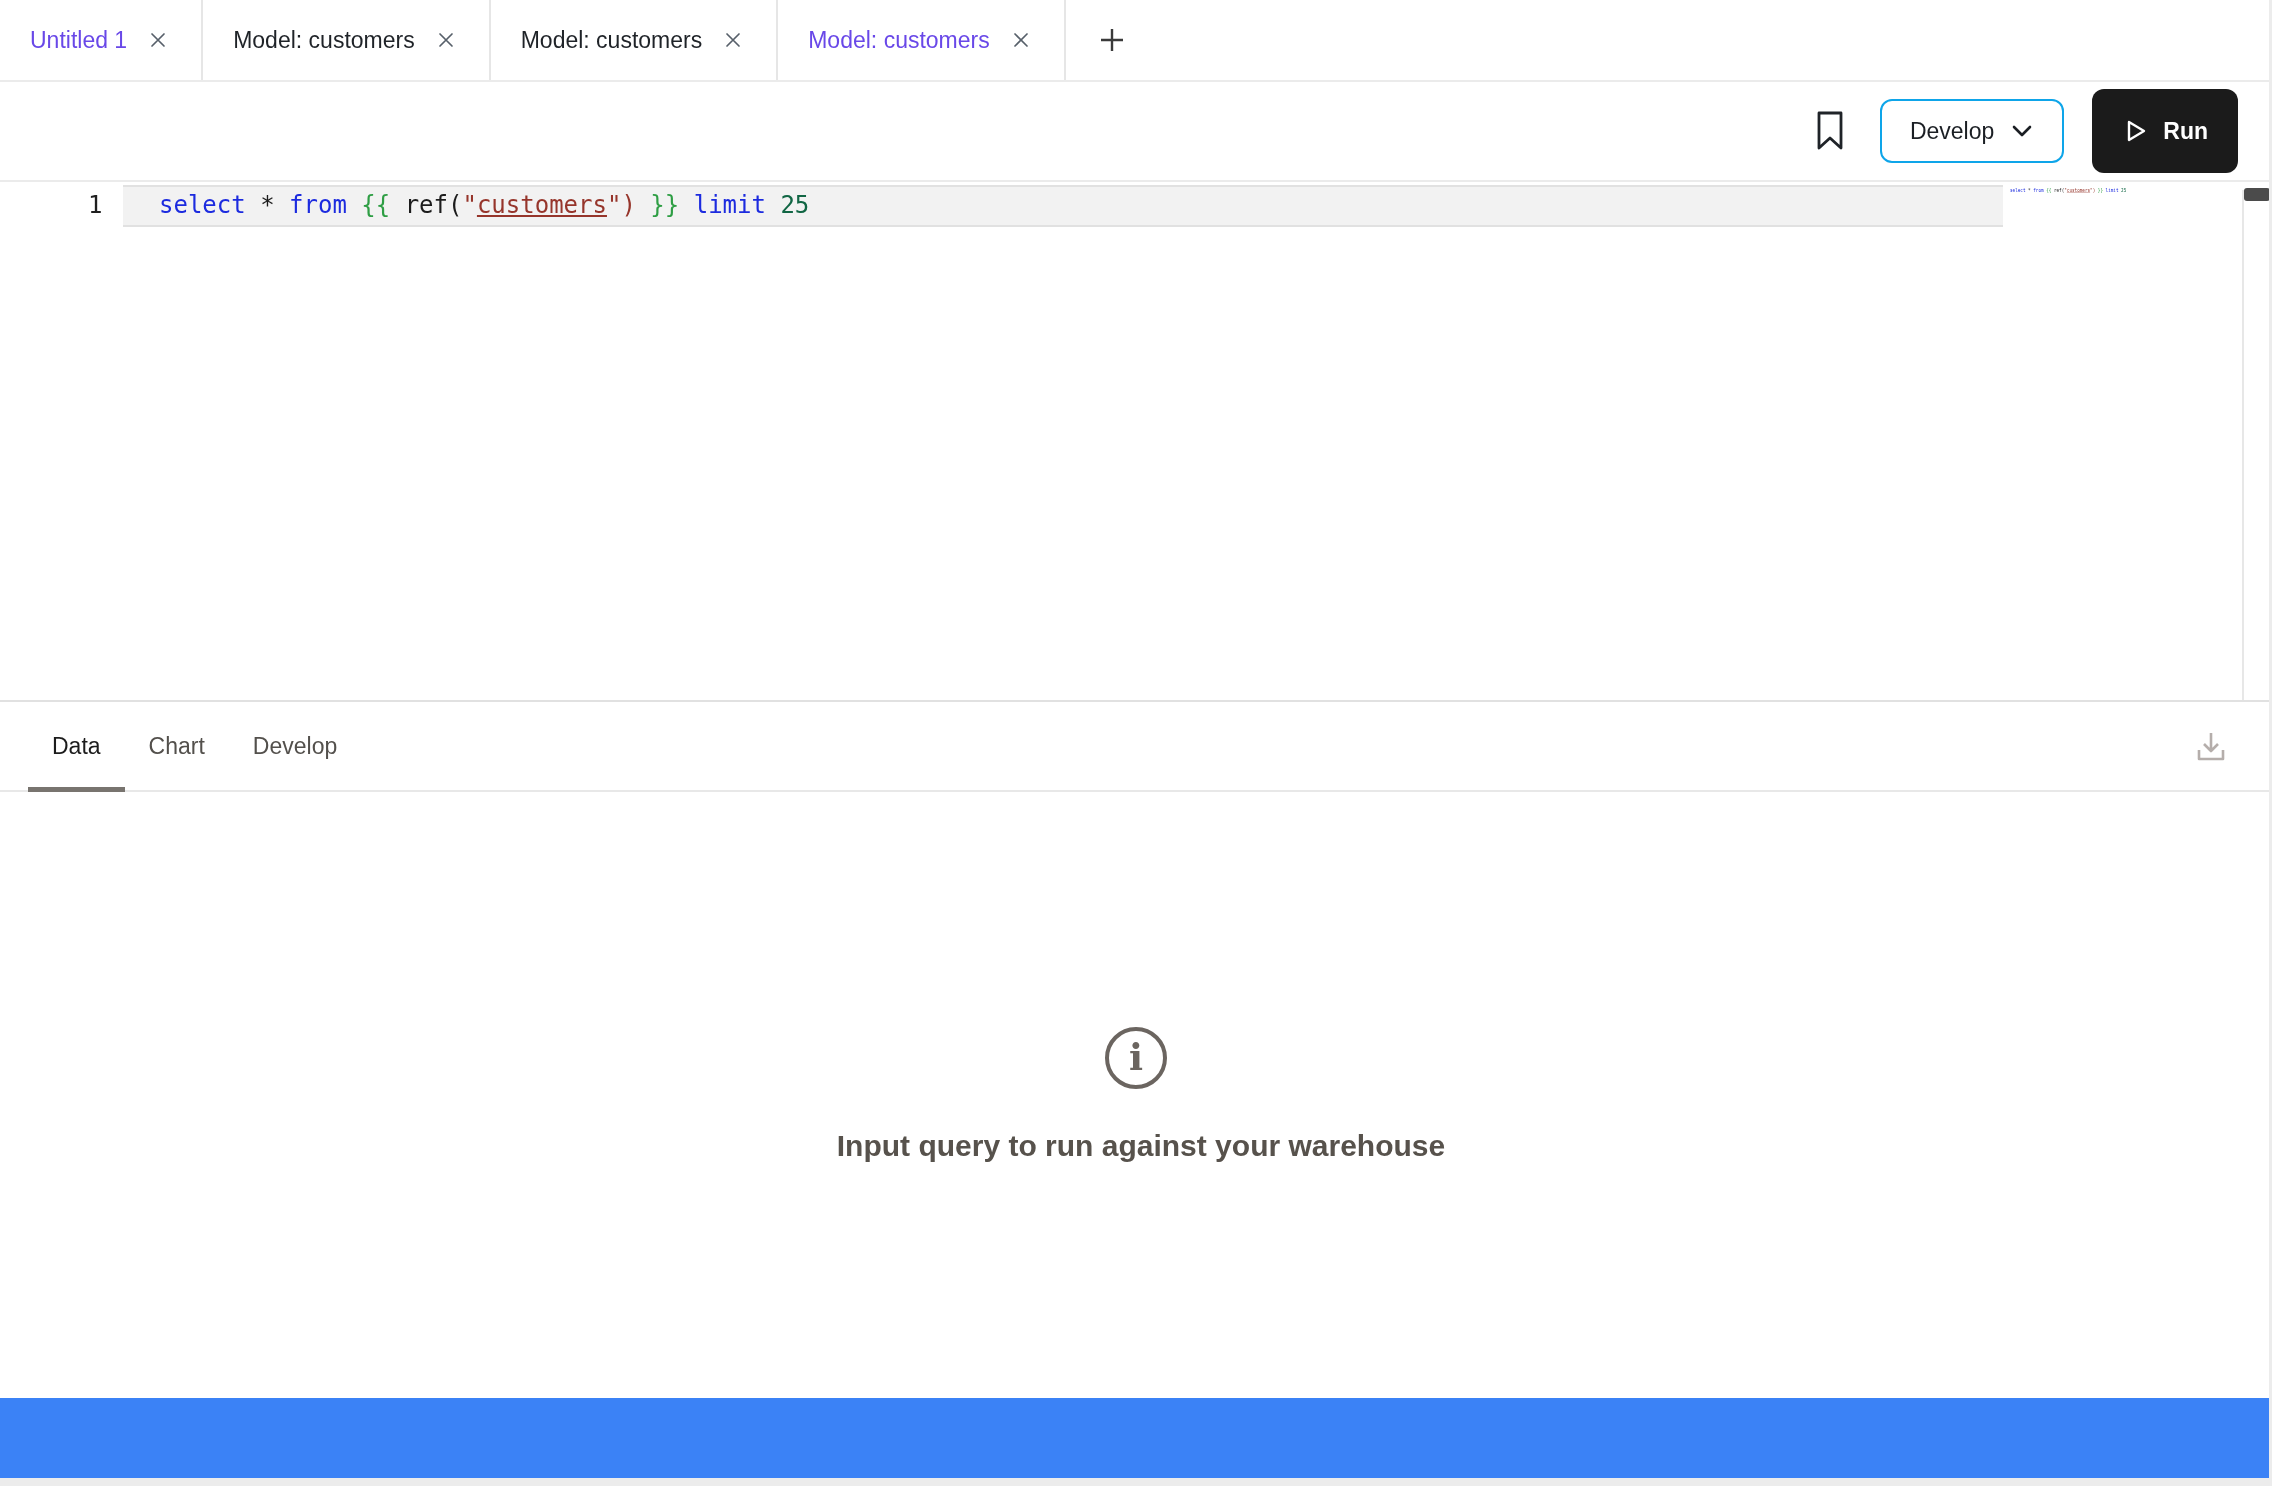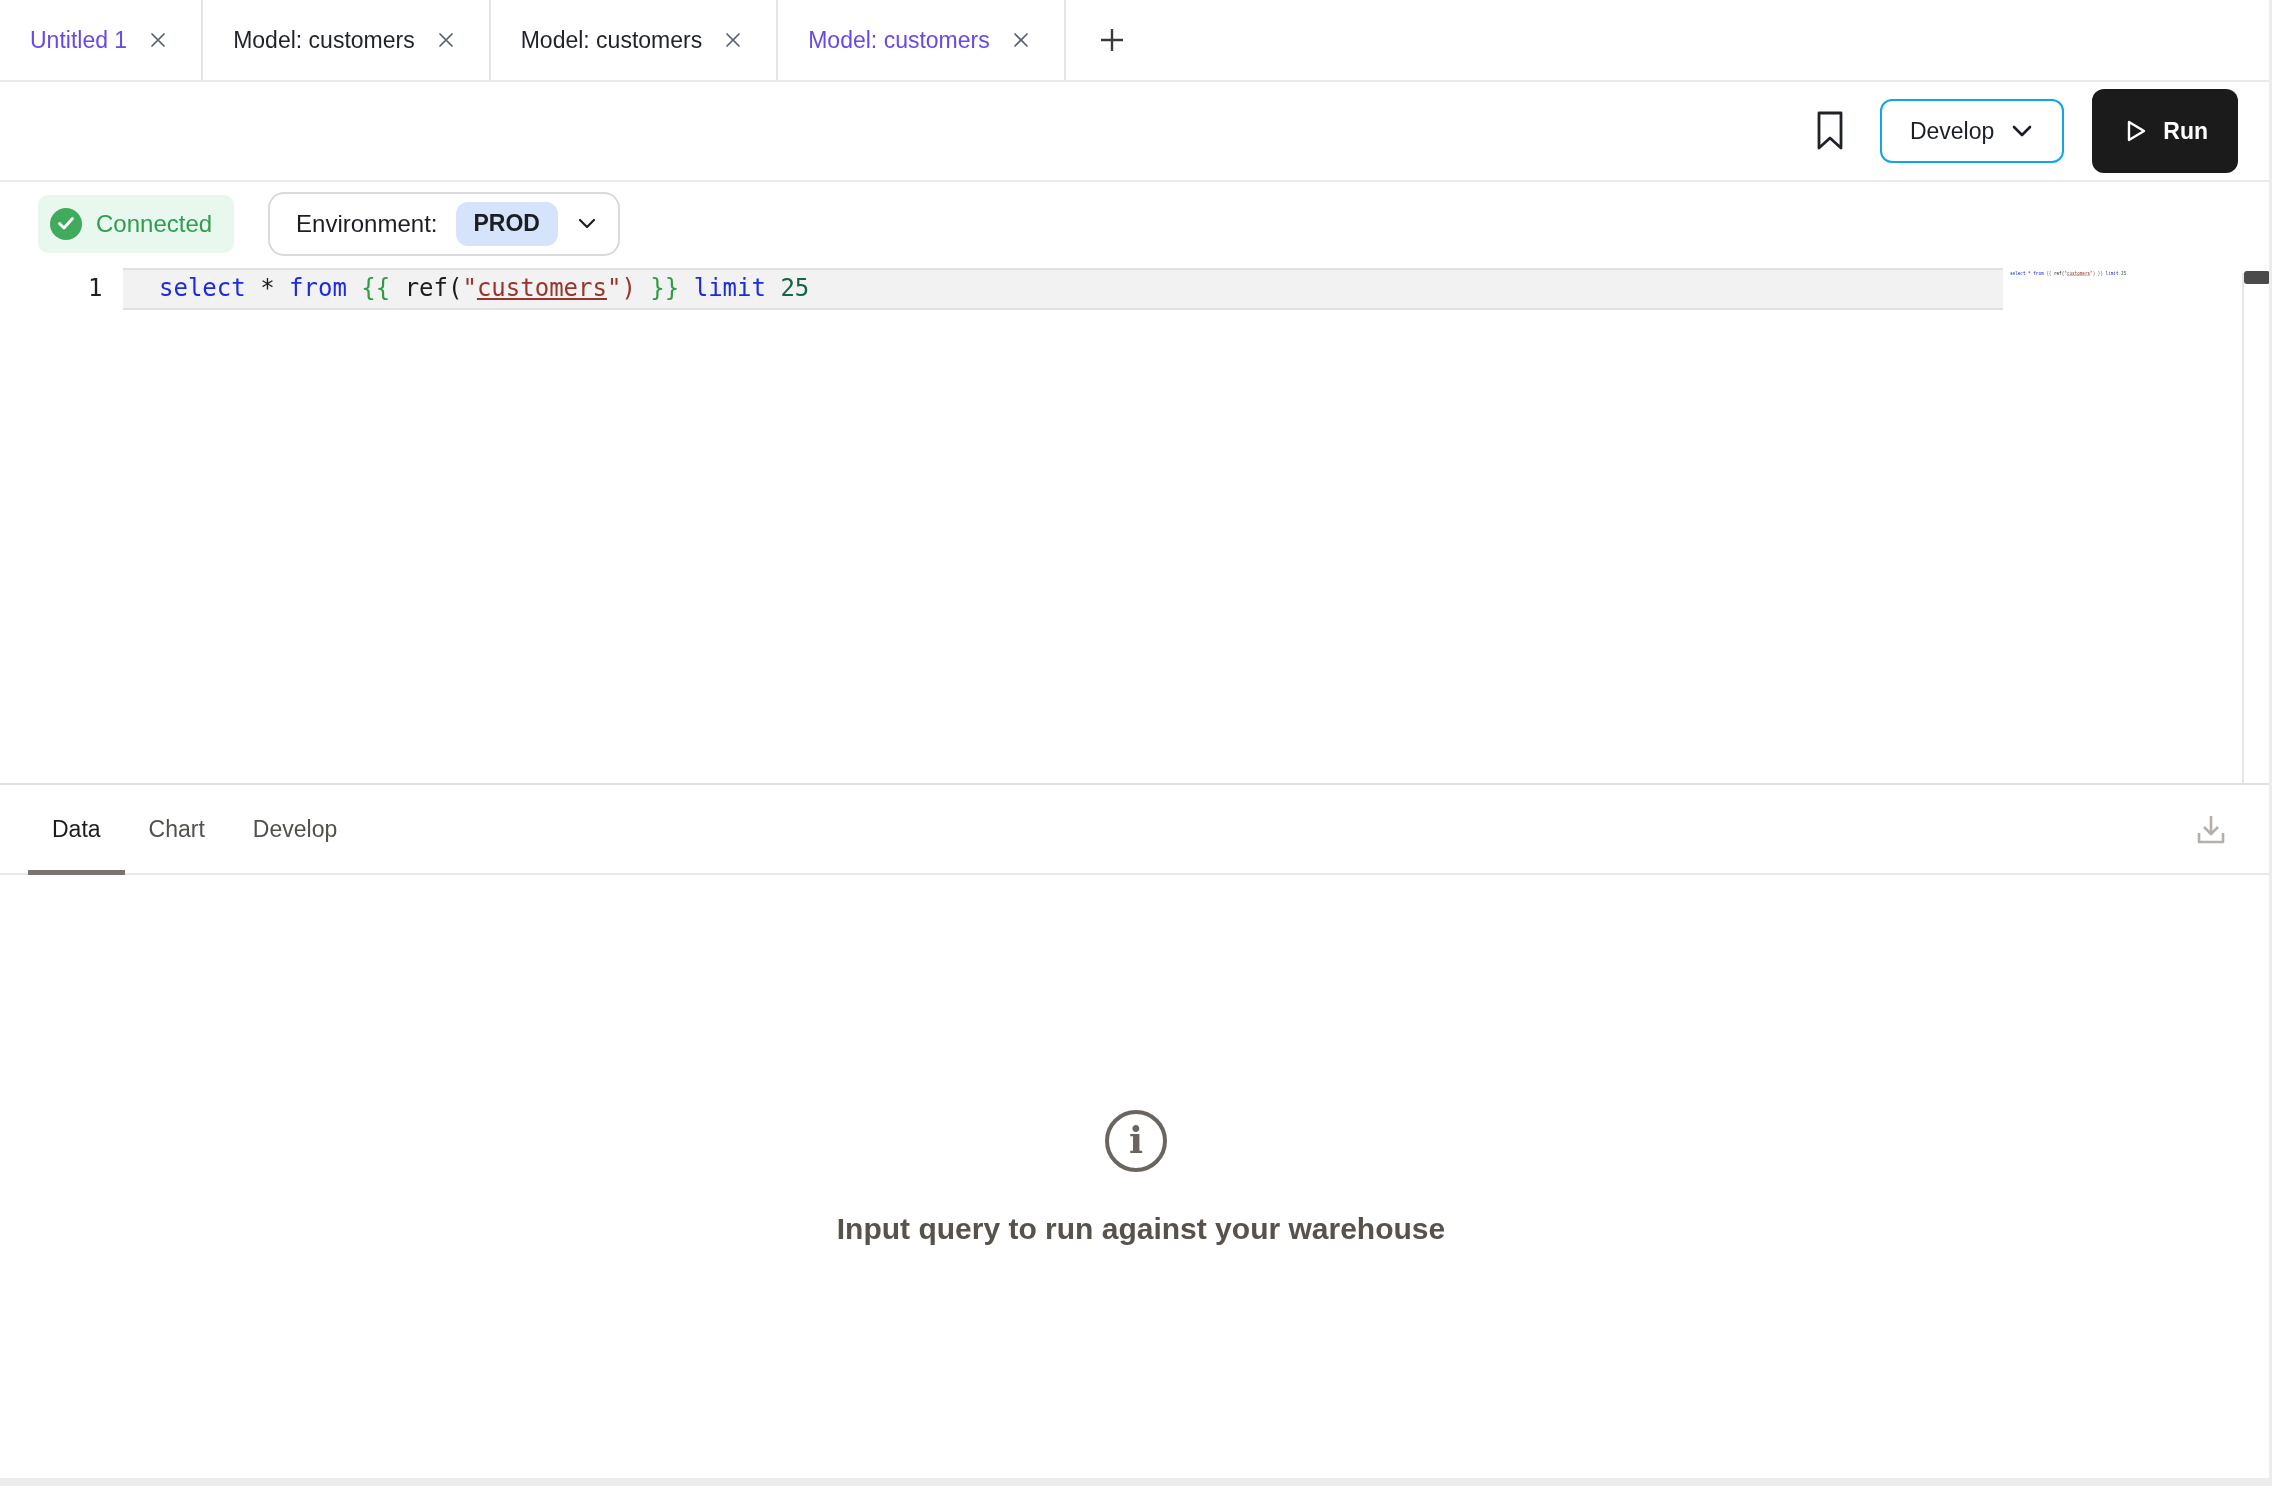--- a/index.html
+++ b/index.html
@@ -185,37 +185,20 @@
       </svg>
     </button>
     <button class="run-btn">
       <svg width="26" height="26" viewBox="0 0 26 26">
         <path d="M7 4 L22 13 L7 22 Z" fill="none" stroke="#ffffff" stroke-width="2.4" stroke-linejoin="round"></path>
       </svg>
       <span>Run</span>
     </button>
   </div>
 
-  <div class="statusrow">
-    <div class="conn-badge">
-      <span class="conn-dot">
-        <svg width="18" height="15" viewBox="0 0 18 15">
-          <path d="M2.5 7.5 L7 12 L15.5 2.5" stroke="#ffffff" stroke-width="2.8" fill="none" stroke-linecap="round" stroke-linejoin="round"></path>
-        </svg>
-      </span>
-      <span class="conn-label">Connected</span>
-    </div>
-    <div class="env-select">
-      <span class="env-label">Environment:</span>
-      <span class="env-value">PROD</span>
-      <svg width="22" height="14" viewBox="0 0 22 14">
-        <path d="M4 3 L11 10 L18 3" stroke="#1b1f24" stroke-width="2.2" fill="none" stroke-linecap="round" stroke-linejoin="round"></path>
-      </svg>
-    </div>
-  </div>
 
   <div class="editor">
     <div class="active-line"></div>
     <div class="gutter-num">1</div>
     <div class="code-line"><span class="c-keyword">select</span><span class="c-plain"> * </span><span class="c-keyword">from</span><span class="c-plain"> </span><span class="c-brace">{{</span><span class="c-plain"> ref(</span><span class="c-string">"</span><span class="c-string_link">customers</span><span class="c-string">"</span><span class="c-string">)</span><span class="c-plain"> </span><span class="c-brace">}}</span><span class="c-plain"> </span><span class="c-keyword">limit</span><span class="c-plain"> </span><span class="c-number">25</span></div>
     <div class="minimap"><span class="c-keyword">select</span><span class="c-plain"> * </span><span class="c-keyword">from</span><span class="c-plain"> </span><span class="c-brace">{{</span><span class="c-plain"> ref(</span><span class="c-string">"</span><span class="c-string_link">customers</span><span class="c-string">"</span><span class="c-string">)</span><span class="c-plain"> </span><span class="c-brace">}}</span><span class="c-plain"> </span><span class="c-keyword">limit</span><span class="c-plain"> </span><span class="c-number">25</span></div>
     <div class="editor-scroll-track"></div>
     <div class="editor-scroll-thumb"></div>
   </div>
 

